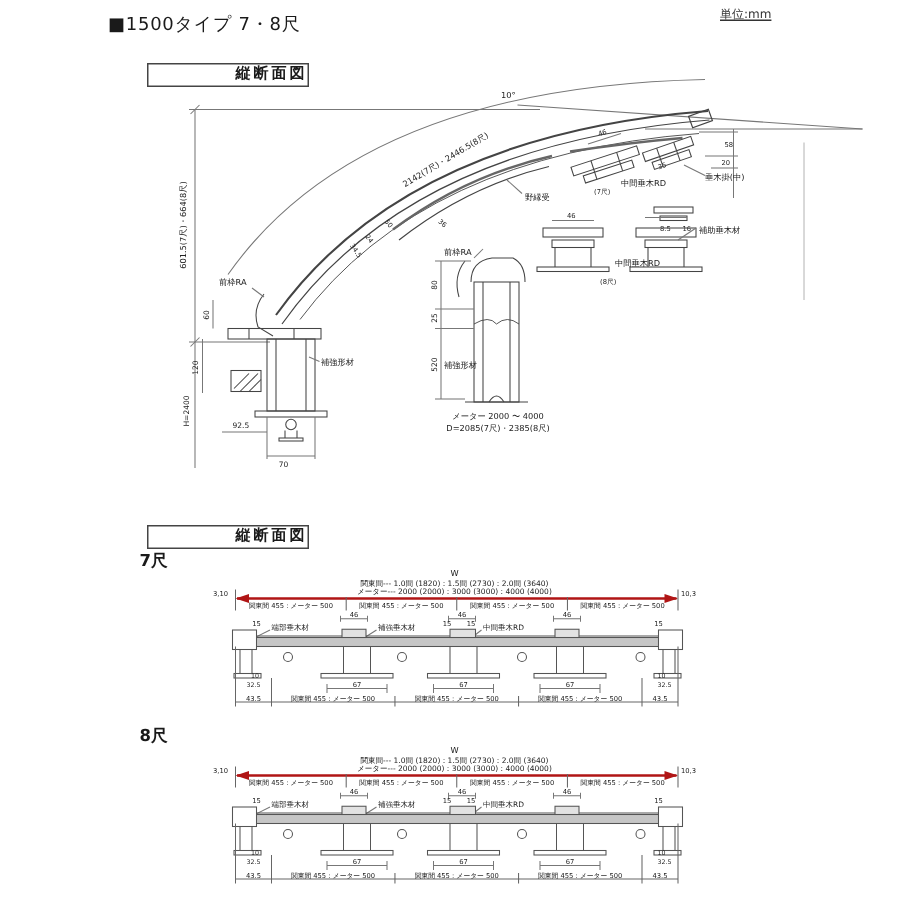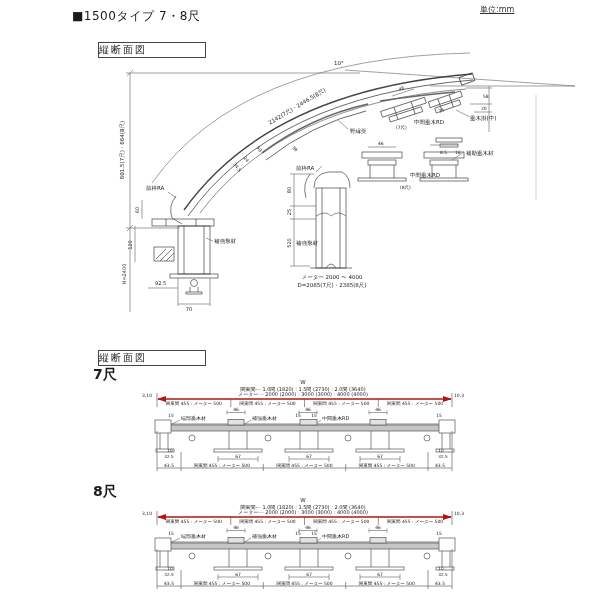--- a/index.html
+++ b/index.html
@@ -5,24 +5,24 @@
   html,body{margin:0;padding:0;}
   body{
     width:600px;height:600px;position:relative;background:#ffffff;
     font-family:"DejaVu Sans","Liberation Sans",sans-serif;color:#1a1a1a;
     overflow:hidden;
   }
   .hdr{position:absolute;left:72px;top:8px;font-size:12px;font-weight:normal;letter-spacing:.5px;}
   .unit{position:absolute;left:480px;top:4px;font-size:8px;color:#333;text-decoration:underline;}
   .boxlabel{
     position:absolute;width:106px;height:14px;line-height:14px;
-    border:1px solid #444;background:#fff;text-align:left;
-    font-size:10px;font-weight:normal;letter-spacing:2px;
+    border:1px solid #444;background:#fff;text-align:right;
+    font-size:10px;font-weight:bold;letter-spacing:2px;
   }
-  .sizetitle{position:absolute;font-size:14px;font-weight:bold;}
+  .sizetitle{position:absolute;font-size:11px;font-weight:bold;}
   svg{position:absolute;left:0;top:0;}
   svg text{fill:#222;}
   .d{font-size:5.5px;}
   .d5{font-size:5px;}
   .d45{font-size:4.5px;}
   .lbl{font-size:5.5px;}
 </style>
 </head>
 <body>
 

